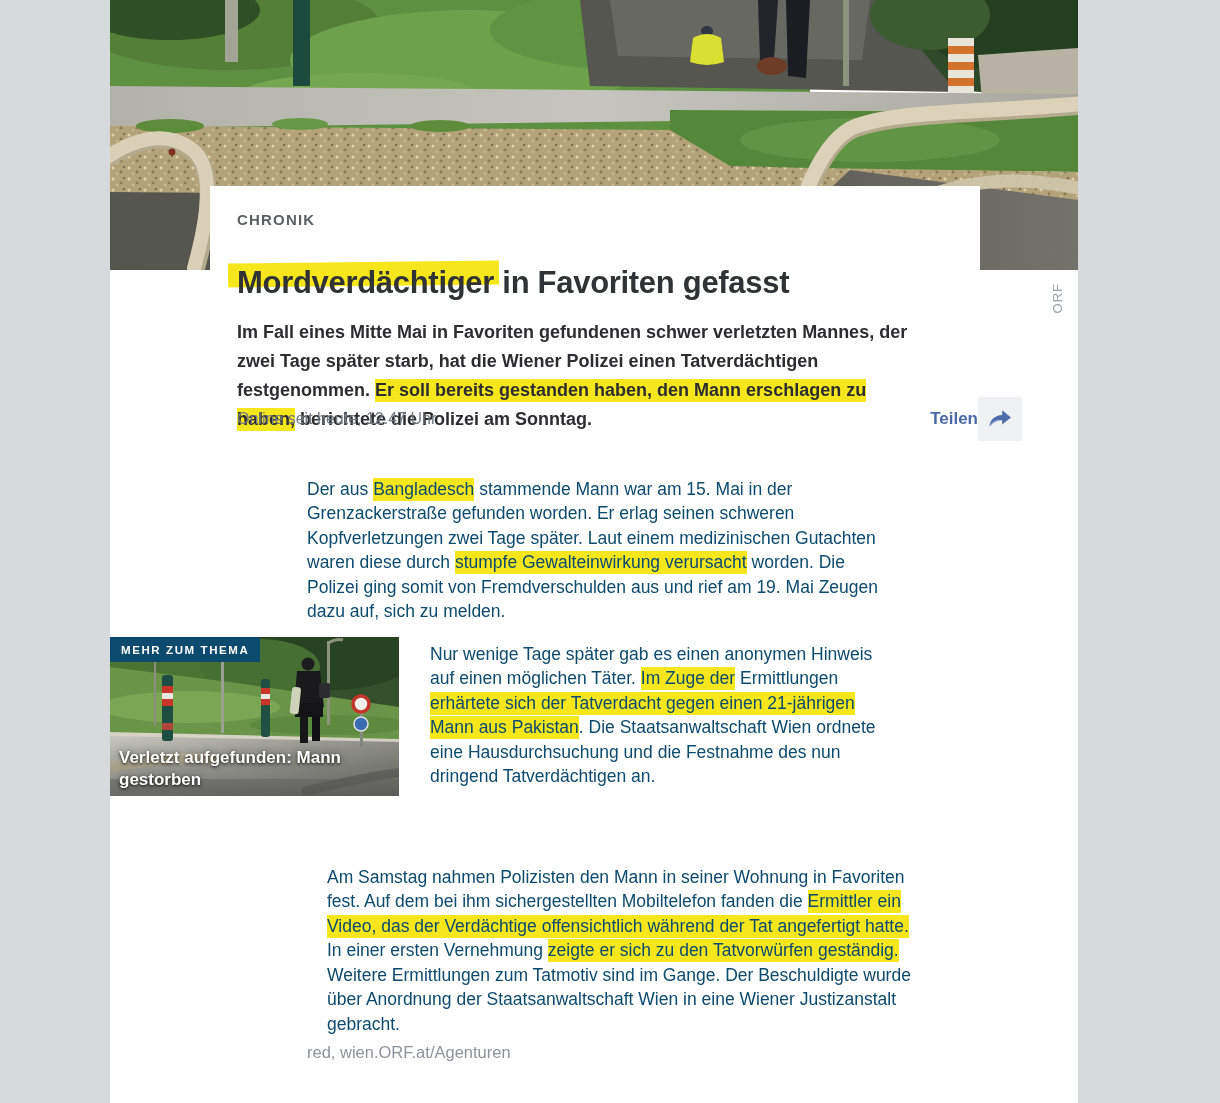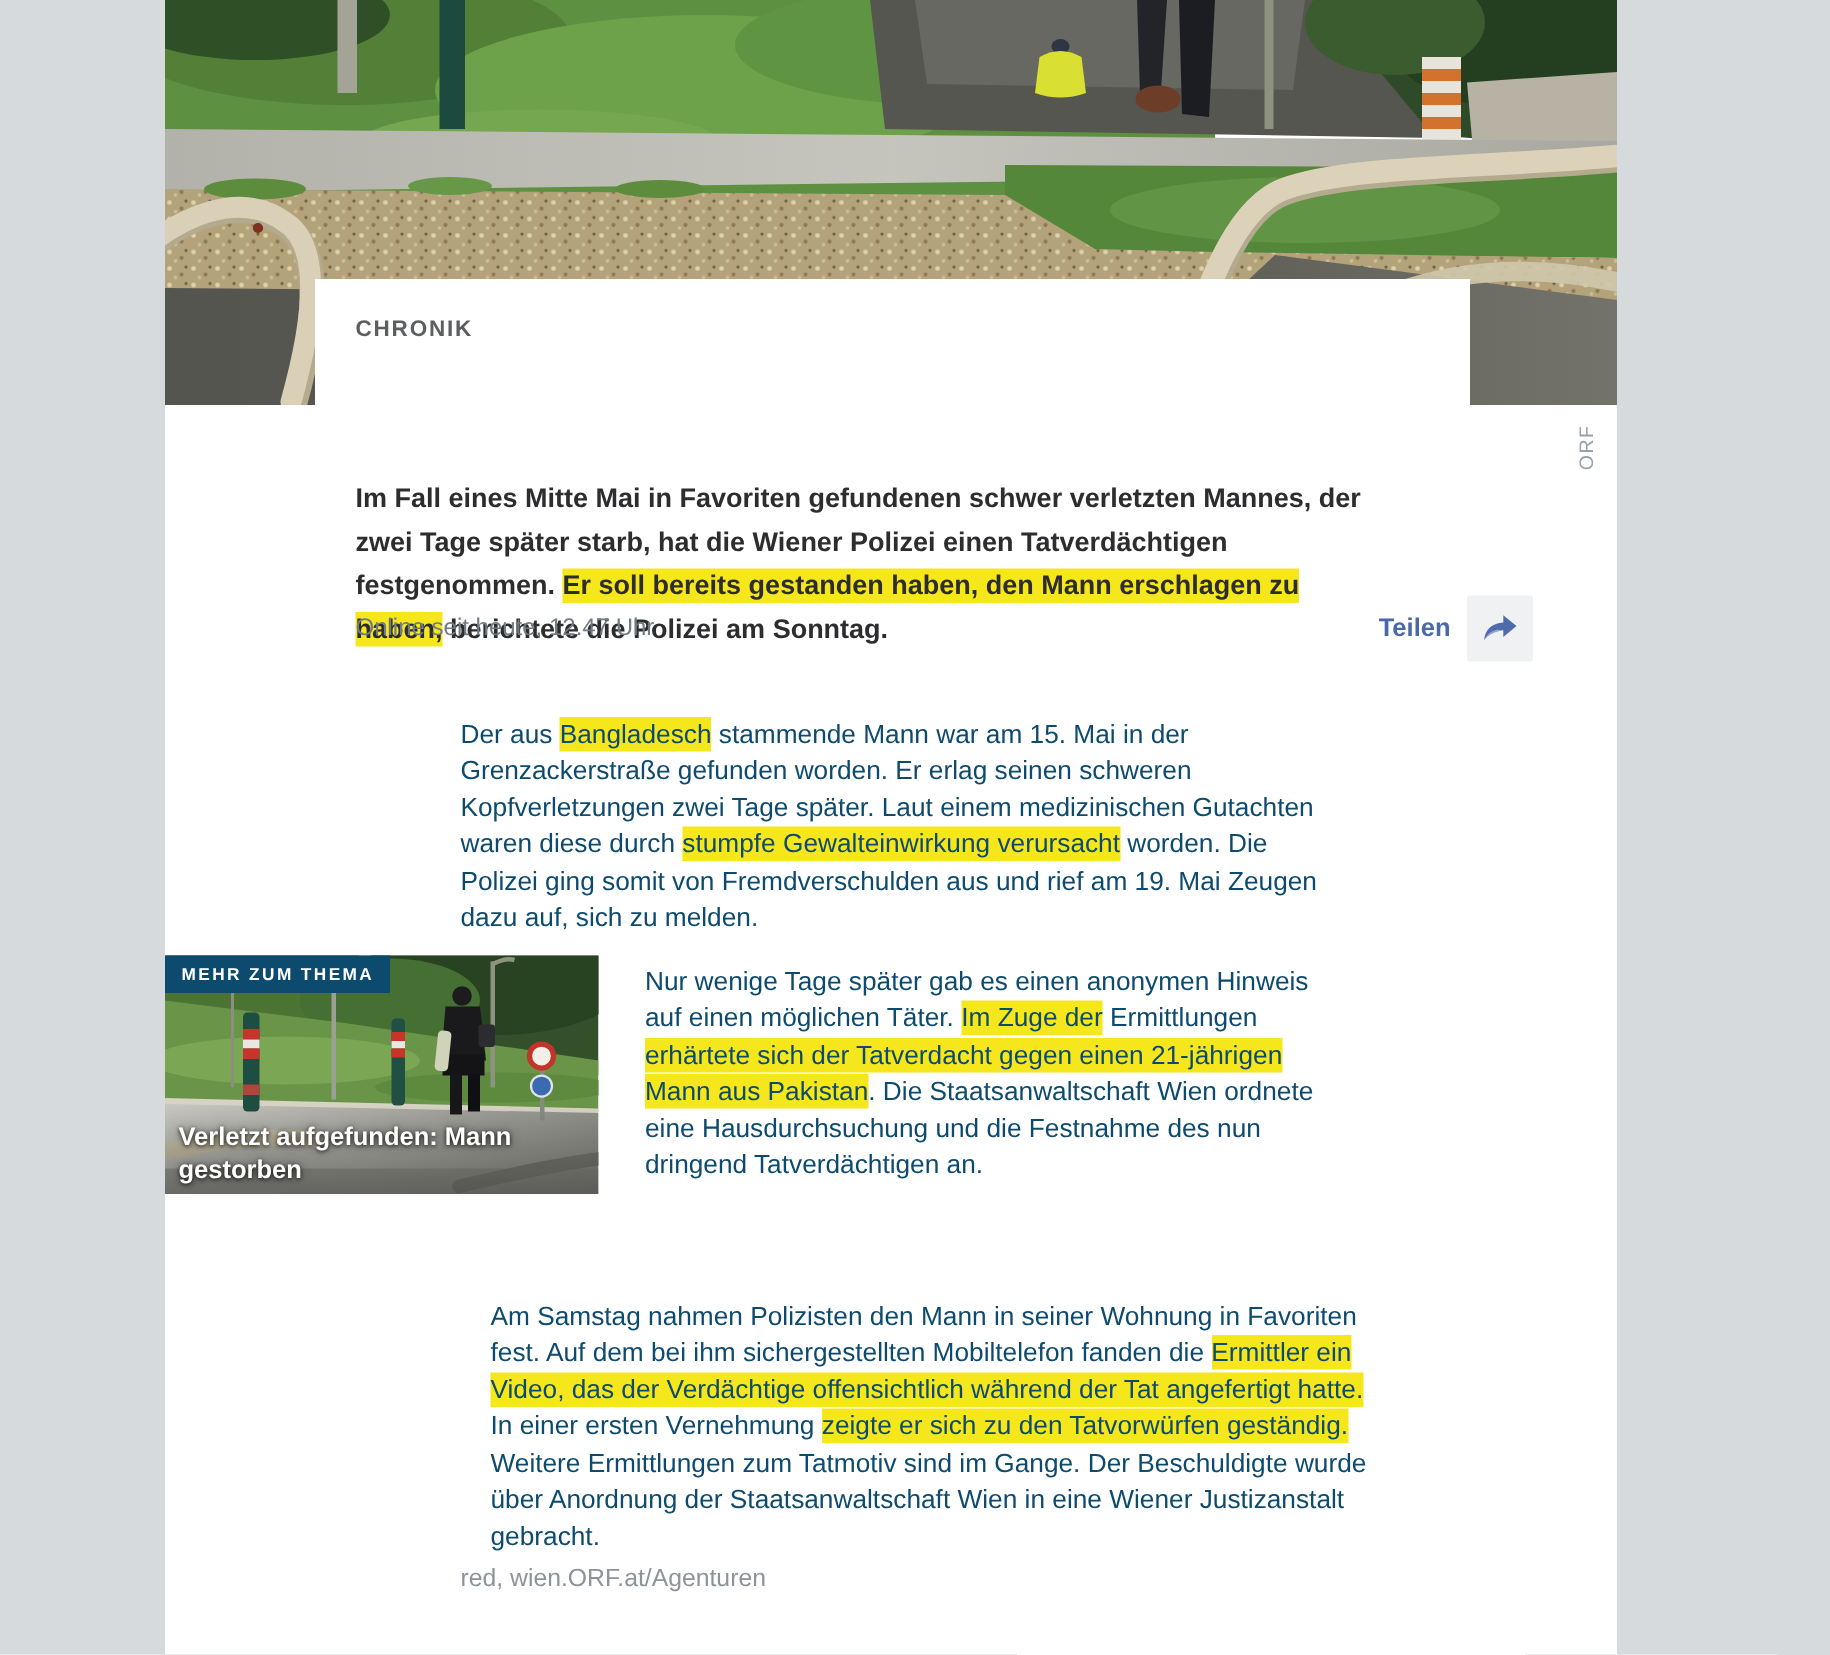--- a/index.html
+++ b/index.html
@@ -9,21 +9,21 @@
   .hero{position:absolute;left:110px;top:0;width:968px;height:270px;z-index:1;overflow:hidden;}
   .hero svg{display:block;}
   .card{position:absolute;left:210px;top:186px;width:770px;height:220px;background:#ffffff;z-index:2;}
   .content{position:absolute;left:0;top:0;width:1220px;height:1103px;z-index:3;pointer-events:none;}
   .content > *{pointer-events:auto;}
 
   .kicker{position:absolute;left:237px;top:211px;font-size:15px;font-weight:600;letter-spacing:1.2px;color:#5c5e60;}
   .title{position:absolute;left:237px;top:242px;width:700px;font-size:31px;line-height:40px;font-weight:700;letter-spacing:-0.3px;color:#313235;}
   .lead{position:absolute;left:237px;top:300px;width:676px;font-size:18px;line-height:29px;font-weight:700;color:#2d2d2f;}
   .meta-time{position:absolute;left:237px;top:410px;font-size:16px;color:#707b84;}
-  .share-row{position:absolute;left:700px;top:397px;width:322px;height:44px;display:flex;align-items:center;justify-content:flex-end;gap:11px;cursor:pointer;}
+  .share-row{position:absolute;left:700px;top:397px;width:322px;height:44px;display:flex;align-items:center;justify-content:flex-end;cursor:pointer;}
   .share-label{font-size:17px;font-weight:700;color:#4a69a8;}
   .share-btn{width:44px;height:44px;background:#eff1f3;border-radius:2px;display:flex;align-items:center;justify-content:center;}
   .credit{position:absolute;left:1050px;top:283px;font-size:13px;letter-spacing:1px;color:#9aa1a8;writing-mode:vertical-rl;transform:rotate(180deg);}
 
   .body-text{font-size:17.5px;line-height:24.5px;color:#0c4a6e;}
   .para-1{position:absolute;left:307px;top:459px;width:594px;}
   .para-2{position:absolute;left:430px;top:624px;width:452px;}
   .para-3{position:absolute;left:307px;top:847px;width:594px;margin-left:20px;}
   .subhead{position:absolute;left:307px;top:818px;font-size:20.5px;font-weight:700;color:#2f2f31;}
   .agency{position:absolute;left:307px;top:1043px;font-size:16.5px;color:#8d939a;}
@@ -122,20 +122,21 @@
       <path d="M 968 106 C 880 114 790 112 746 128 C 712 141 692 200 674 270" fill="none" stroke="#b4ab8f" stroke-width="18" stroke-linecap="round"></path>
       <path d="M 968 104 C 880 112 790 110 746 126 C 712 139 690 198 672 268" fill="none" stroke="#dbd2b9" stroke-width="15" stroke-linecap="round"></path>
       <path d="M 968 188 C 910 176 860 180 818 196 C 790 207 772 240 764 270" fill="none" stroke="#cfc6ac" stroke-width="13" stroke-linecap="round" opacity="0.9"></path>
     </svg>
   </div>
 
   <div class="card"></div>
 
   <div class="content">
     <div class="kicker">CHRONIK</div>
+    <h1 class="title"><span class="hl-title">Mordverdächtiger</span><span> in Favoriten gefasst</span></h1>
     <p class="lead"><span>Im Fall eines Mitte Mai in Favoriten gefundenen schwer verletzten Mannes, der zwei Tage später starb, hat die Wiener Polizei einen Tatverdächtigen festgenommen. </span><span class="hl">Er soll bereits gestanden haben, den Mann erschlagen zu haben,</span><span> berichtete die Polizei am Sonntag.</span></p>
 
     <div class="meta-time">Online seit heute, 12.47 Uhr</div>
     <div class="share-row">
       <span class="share-label">Teilen</span>
       <span class="share-btn">
         <svg width="26" height="24" viewBox="0 0 26 24">
           <path d="M15.2 3.2 L24 10.4 L15.2 17.6 L15.2 13.2 C9.6 13.2 5.6 15.2 2.4 19.6 C3.2 12.4 8.0 8.4 15.2 8.0 Z" fill="#4e6cab"></path>
           <path d="M2.4 19.6 C4.4 15.2 8 13 12 12.6 L12 13.8 C8.4 14.6 5.2 16.6 2.4 19.6 Z" fill="#8fa3cd"></path>
         </svg>

